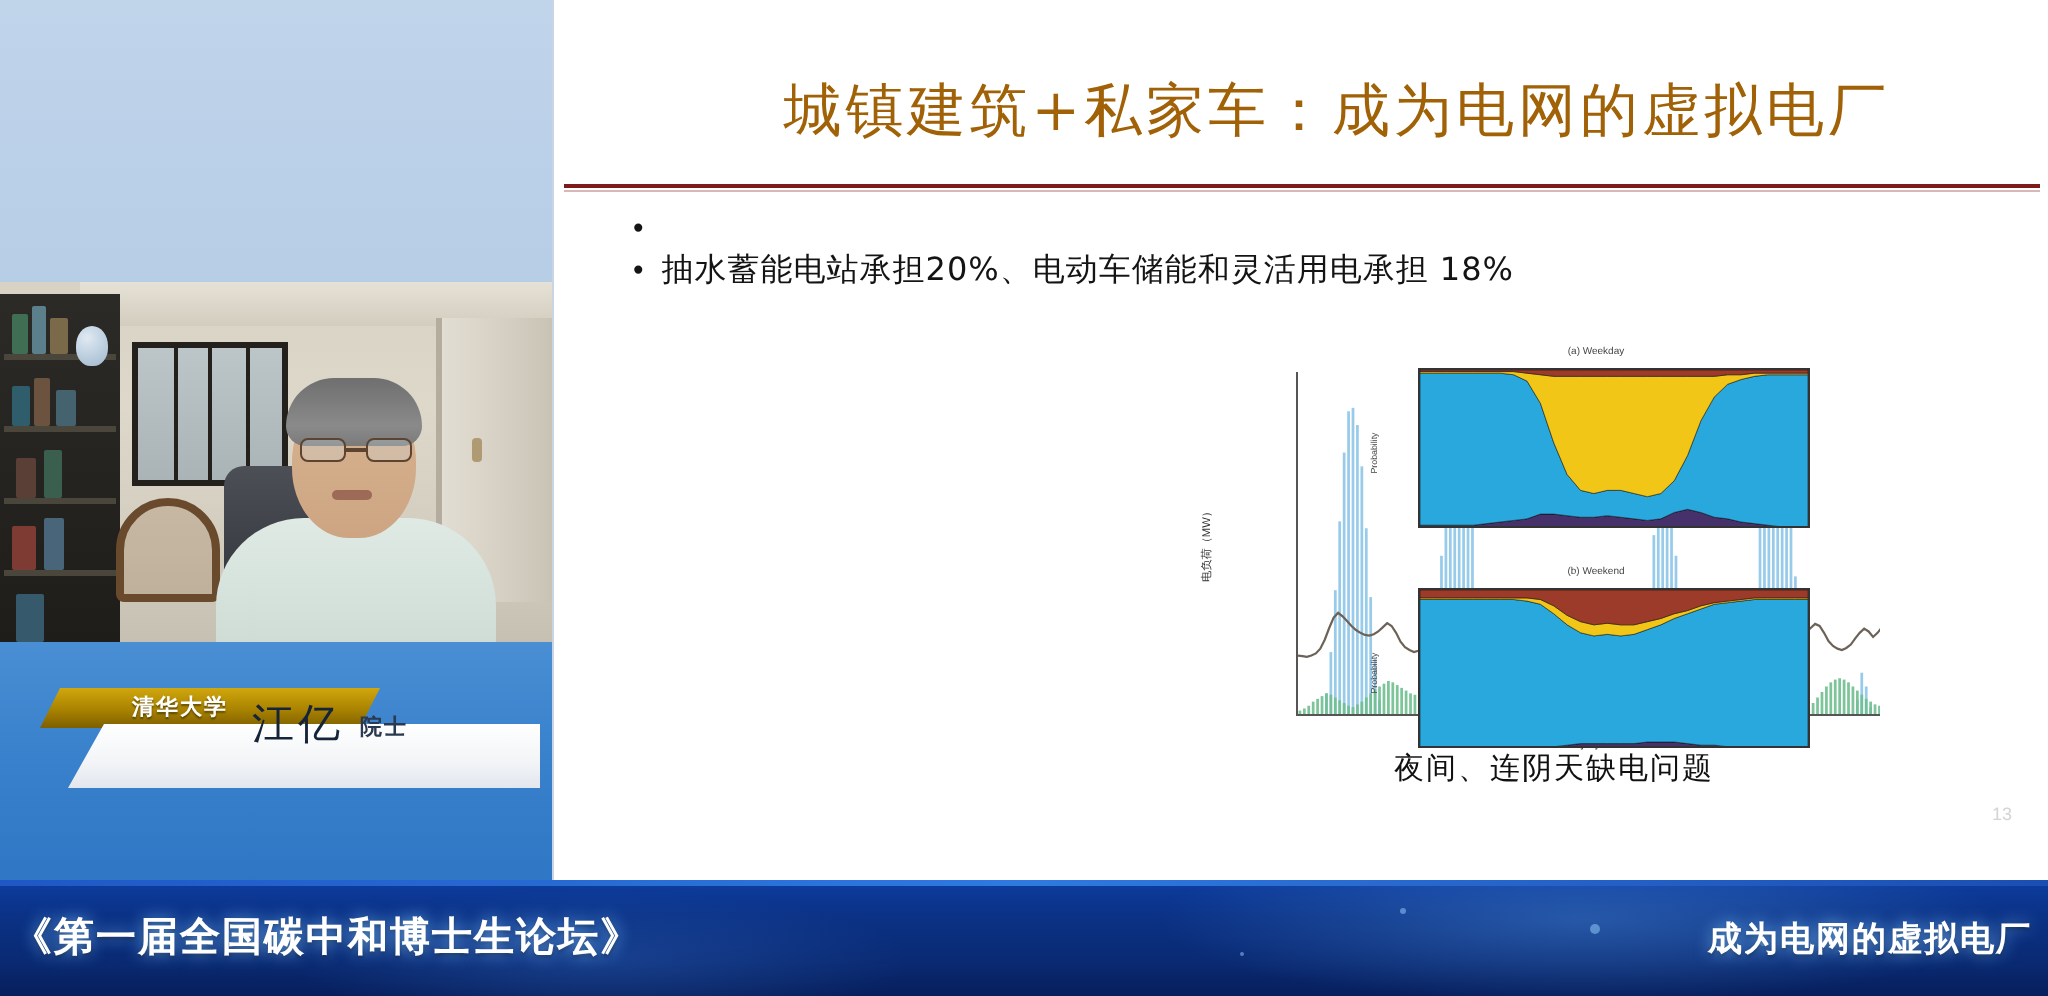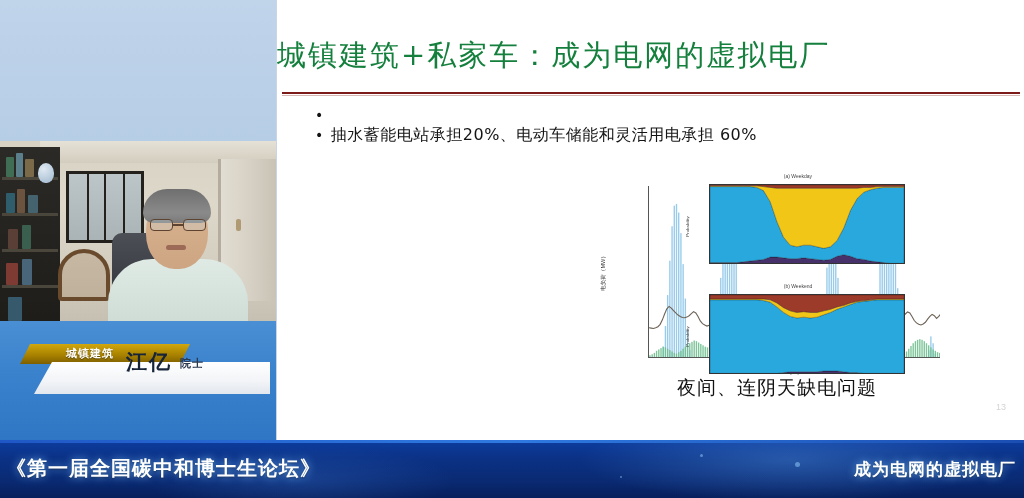--- a/index.html
+++ b/index.html
@@ -133,37 +133,37 @@
   #plate-gold span {
     position:absolute; left:46px; top:2px; font-size:11px; color:#ffffff;
     font-weight:bold; letter-spacing:1px; text-shadow:0 1px 1px rgba(0,0,0,.45);
   }
   #plate-white {
     position:absolute; left:14px; top:18px; width:236px; height:32px;
     background: linear-gradient(180deg,#ffffff 0%, #f2f4f7 60%, #e2e7ee 100%);
     clip-path: polygon(18px 0, 100% 0, 100% 100%, 0 100%);
   }
   #plate-name {
-    position:absolute; left:106px; top:4px; font-size:21px; font-weight:bold;
+    position:absolute; left:106px; top:4px; font-size:21px; font-weight:normal;
     color:#16243a; letter-spacing:2px;
   }
   #plate-role {
     position:absolute; left:160px; top:12px; font-size:11px; font-weight:bold;
     color:#2b3a50; letter-spacing:1px;
   }
 
   
   #slide {
     position:absolute; left:276px; top:0; width:748px; height:440px;
     background:#ffffff;
     border-left:1px solid #c9d4e4;
   }
   #slide-title {
-    position:absolute; left:0; top:36px; width:668px; text-align:left;
-    font-size:29px; color:#15803d; letter-spacing:2px;
+    position:absolute; left:0; top:36px; width:668px; text-align:right;
+    font-size:29px; color:#a16207; letter-spacing:2px;
     font-family:"DejaVu Serif","Liberation Serif",serif;
   }
   #title-rule {
     position:absolute; left:5px; top:92px; width:738px; height:2px;
     background:#7d1b1b;
   }
   #title-rule-2 {
     position:absolute; left:5px; top:95px; width:738px; height:1px;
     background:#d8b7b7;
   }
@@ -200,21 +200,21 @@
     transform:translateX(-50%);
   }
   #cl-legend {
     position:absolute; left:88px; top:14px; display:flex; align-items:center;
     gap:5px; font-size:5.4px; color:#333;
   }
   .lg-sw { width:13px; height:5px; display:inline-block; border-radius:1px; }
   .lg-line { width:15px; height:1.3px; background:#6d6257; display:inline-block; }
   #cl-caption {
     position:absolute; left:175px; top:197px; transform:translateX(-50%);
-    font-size:19px; color:#111; white-space:nowrap; letter-spacing:1px;
+    font-size:15px; color:#111; white-space:nowrap; letter-spacing:1px;
     font-family:Liberation Serif, serif;
   }
 
   
   .chart-r { position:absolute; }
   .cr-title {
     position:absolute; left:50%; top:-9px; transform:translateX(-50%);
     font-size:5px; color:#444; white-space:nowrap;
   }
   .cr-plot {
@@ -306,41 +306,41 @@
           <div class="bridge"></div>
           <div class="lens r"></div>
       </div>
       <div class="mouth"></div>
     </div>
 
     <div id="video-blue"></div>
 
     <div id="nameplate">
       <div id="plate-gold">
-        <span>城镇建筑</span>
+        <span>清华大学</span>
       </div>
       <div id="plate-white"></div>
       <div id="plate-name">江亿</div>
       <div id="plate-role">院士</div>
     </div>
   </div>
 
   <div id="slide">
 
     <div id="slide-title">城镇建筑+私家车：成为电网的虚拟电厂</div>
     <div id="title-rule"></div>
     <div id="title-rule-2"></div>
 
     <div id="bullets">
       <div class="bullet">
         <span class="dot">•</span>
       </div>
       <div class="bullet">
         <span class="dot">•</span>
-        <span>抽水蓄能电站承担20%、电动车储能和灵活用电承担 60%</span>
+        <span>抽水蓄能电站承担20%、电动车储能和灵活用电承担 18%</span>
       </div>
     </div>
 
     <div id="chart-left">
       <div id="cl-ylabel">电负荷（MW）</div>
       <div id="cl-plot">
         <div id="cl-legend">
           <span class="lg-sw" style="background:#6fbf8e"></span>
           <span>风电</span>
           <span class="lg-sw" style="background:#4f96d8"></span>

